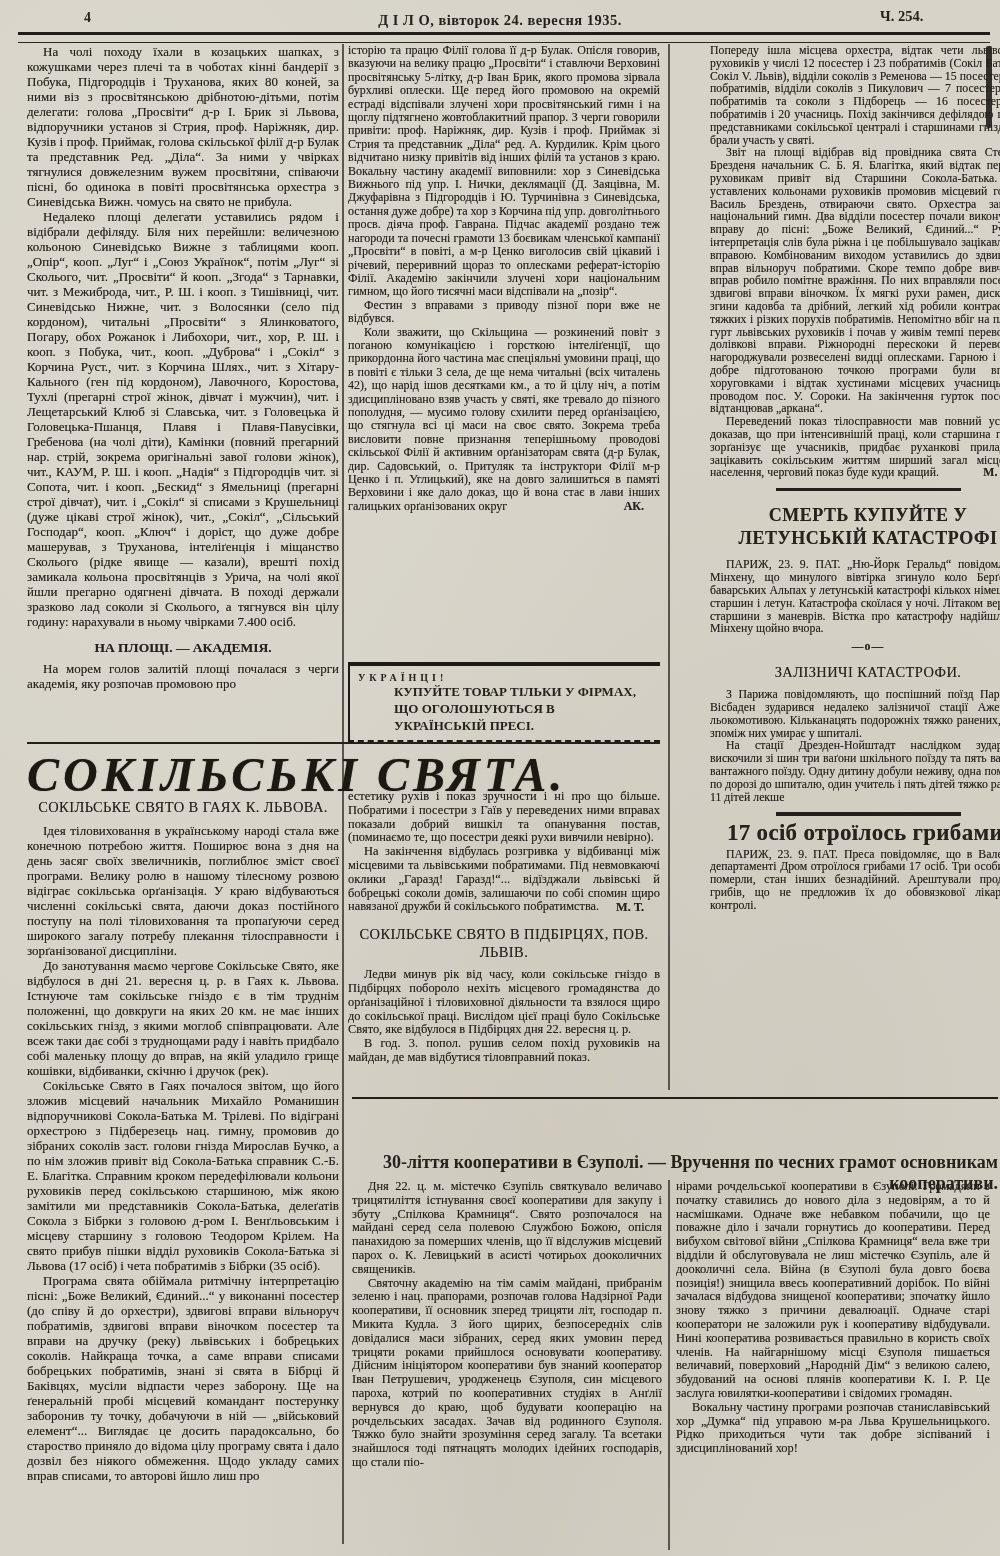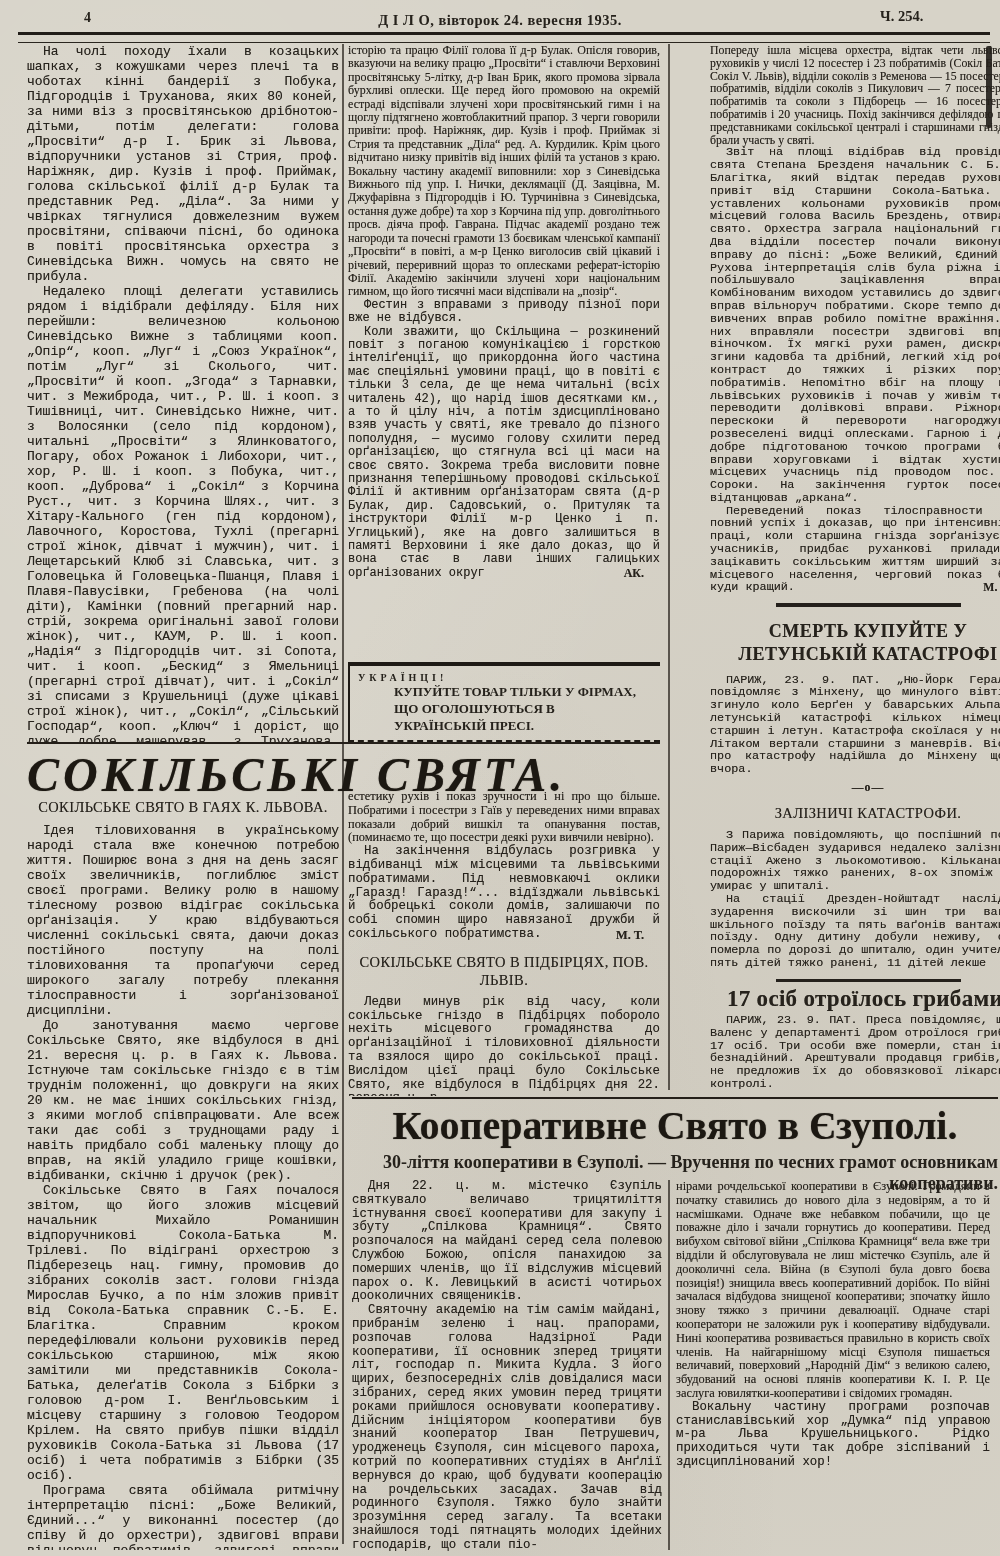--- a/index.html
+++ b/index.html
@@ -24,21 +24,21 @@
     border-top:3px solid #211d18;border-bottom:1.5px solid #2a261f;}
   
   .vrule{width:1.5px;background:rgba(48,43,36,.75);}
   
   .fz-big{font-size:13px;line-height:15px;}
   .fz-md{font-size:12.4px;line-height:13.8px;}
   .fz-sm{font-size:12px;line-height:13.4px;}
   .fz-xs{font-size:11.8px;line-height:12.8px;margin-left:36px;}
   
   .blk{margin:0;}
-  .blk-p{text-indent:16px;font-family:Liberation Mono, monospace;}
+  .blk-p{text-indent:16px;}
   .blk-pn{text-indent:0;}
   .blk-h{text-align:center;font-weight:bold;font-size:13.5px;margin:11px 0 6px;text-indent:0;}
   .blk-hL{text-align:center;font-weight:normal;font-size:14.5px;margin:10px 0 7px;line-height:1.25;letter-spacing:.4px;text-indent:0;}
   .blk-hh{text-align:center;font-weight:bold;font-size:18px;margin:13px 6px 8px;line-height:1.28;letter-spacing:.5px;text-indent:0;}
   .blk-bigh{text-align:center;font-weight:bold;font-size:23px;margin:11px 0 8px;letter-spacing:.3px;text-indent:0;}
   .blk-sig{text-align:right;font-weight:bold;padding-right:16px;margin-top:-13px;text-indent:0;padding-left:30px;}
   .blk-rule{width:185px;height:3.5px;background:#24201b;margin:9px auto 7px;}
   .blk-odiv{text-align:center;font-weight:bold;margin:5px 0;letter-spacing:1px;text-indent:0;}
   
   .headline1{top:747px;left:27px;width:633px;font-weight:bold;
@@ -120,21 +120,20 @@
   <div class="abs colbox txt fz-md" style="left:348px;top:790px;width:312px;height:306px;">
       <p class="blk blk-pn">естетику рухів і показ зручности і ні про що більше. Побратими і посестри з Гаїв у переведених ними вправах показали добрий вишкіл та опанування постав, (поминаємо те, що посестри деякі рухи вивчили невірно).</p>
       <p class="blk blk-p">На закінчення відбулась розгривка у відбиванці між місцевими та львівськими побратимами. Під невмовкаючі оклики „Гаразд! Гаразд!“... відїзджали львівські й бобрецькі соколи домів, залишаючи по собі спомин щиро навязаної дружби й сокільського побратимства.</p>
       <div class="blk blk-sig">М. Т.</div>
       <div class="blk blk-hL">СОКІЛЬСЬКЕ СВЯТО В ПІДБІРЦЯХ, ПОВ. ЛЬВІВ.</div>
       <p class="blk blk-p">Ледви минув рік від часу, коли сокільське гніздо в Підбірцях побороло нехіть місцевого громадянства до орґанізаційної і тіловиховної діяльности та взялося щиро до сокільської праці. Вислідом цієї праці було Сокільське Свято, яке відбулося в Підбірцях дня 22. вересня ц. р.</p>
       <p class="blk blk-p">В год. 3. попол. рушив селом похід руховиків на майдан, де мав відбутися тіловправний показ.</p>
     </div>
 
   <div class="abs rule-ez"></div>
-  <div class="abs headline2">Кооперативне Свято в Єзуполі.</div>
   <div class="abs subhead2">30-ліття кооперативи в Єзуполі. — Вручення по чесних грамот основникам кооперативи.</div>
 
   <div class="abs colbox txt fz-md" style="left:352px;top:1180px;width:310px;height:372px;">
       <p class="blk blk-p">Дня 22. ц. м. містечко Єзупіль святкувало величаво трицятиліття істнування своєї кооперативи для закупу і збуту „Спілкова Крамниця“. Свято розпочалося на майдані серед села полевою Службою Божою, опісля панахидою за померших членів, що її відслужив місцевий парох о. К. Левицький в асисті чотирьох дооколичних священиків.</p>
       <p class="blk blk-p">Святочну академію на тім самім майдані, прибранім зеленю і нац. прапорами, розпочав голова Надзірної Ради кооперативи, її основник зперед трицяти літ, господар п. Микита Кудла. З його щирих, безпосередніх слів довідалися маси зібраних, серед яких умовин перед трицяти роками прийшлося основувати кооперативу. Дійсним ініціятором кооперативи був знаний кооператор Іван Петрушевич, уродженець Єзуполя, син місцевого пароха, котрий по кооперативних студіях в Анґлії вернувся до краю, щоб будувати кооперацію на рочдельських засадах. Зачав від родинного Єзуполя. Тяжко було знайти зрозуміння серед загалу. Та всетаки знайшлося тоді пятнацять молодих ідейних господарів, що стали піо-</p>
     </div>
 
   <div class="abs colbox txt fz-md" style="left:676px;top:1180px;width:314px;height:372px;">
       <p class="blk blk-pn">нірами рочдельської кооперативи в Єзуполі. Громадяни з початку ставились до нового діла з недовірям, а то й насмішками. Одначе вже небавком побачили, що це поважне діло і зачали горнутись до кооперативи. Перед вибухом світової війни „Спілкова Крамниця“ вела вже три відділи й обслуговувала не лиш містечко Єзупіль, але й дооколичні села. Війна (в Єзуполі була довго боєва позиція!) знищила ввесь кооперативний дорібок. По війні зачалася відбудова знищеної кооперативи; зпочатку йшло знову тяжко з причини девалюації. Одначе старі кооператори не заложили рук і кооперативу відбудували. Нині кооператива розвивається правильно в користь своїх членів. На найгарнішому місці Єзуполя пишається величавий, поверховий „Народній Дім“ з великою салею, збудований на основі плянів кооперативи К. І. Р. Це заслуга ювилятки-кооперативи і свідомих громадян.</p>
       <p class="blk blk-p">Вокальну частину програми розпочав станиславівський хор „Думка“ під управою м-ра Льва Крушельницького. Рідко приходиться чути так добре зіспіваний і здисциплінований хор!</p>

